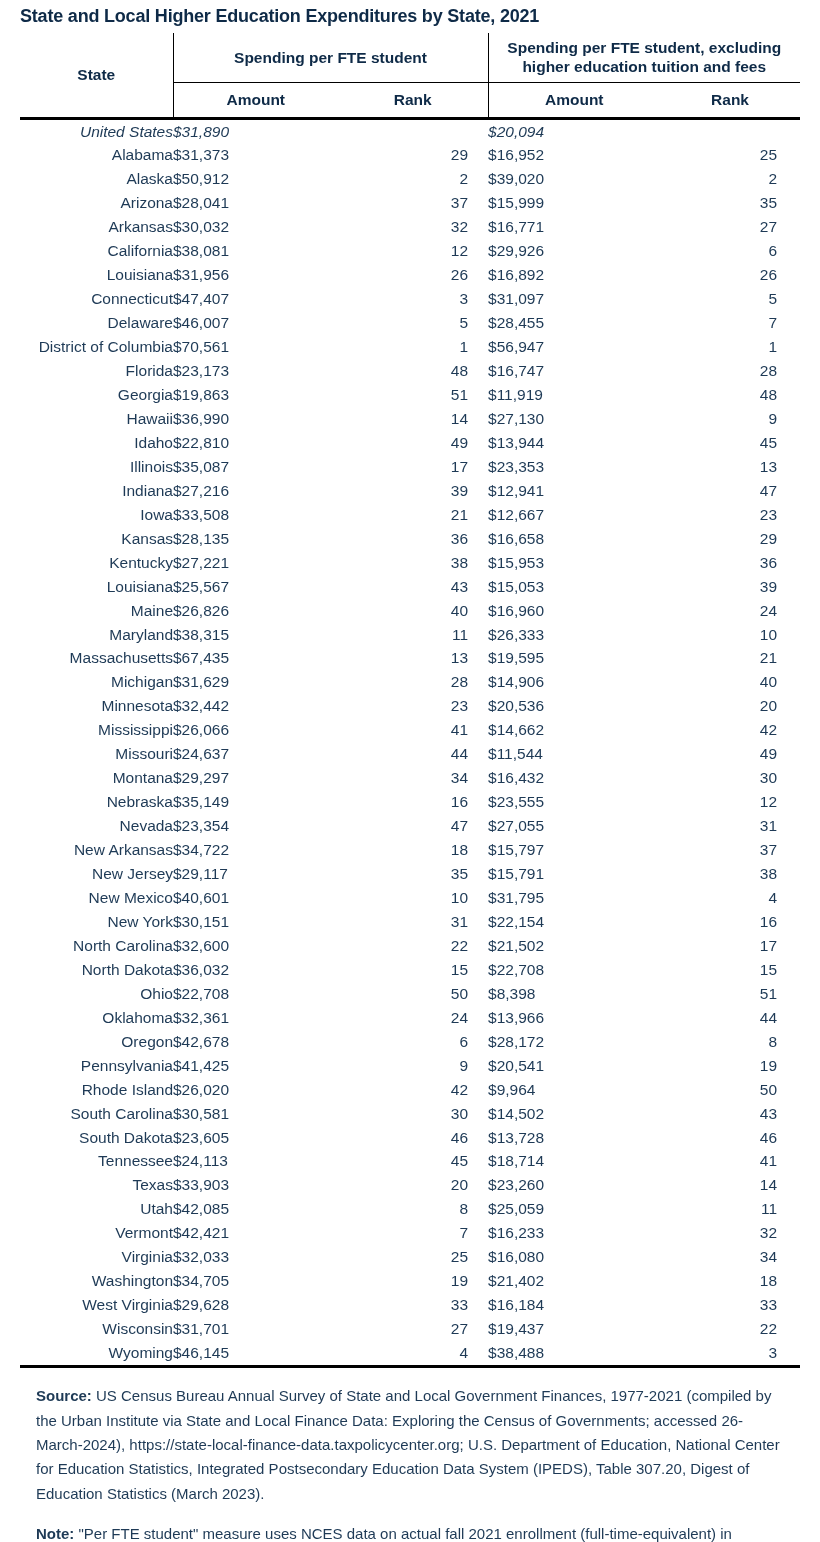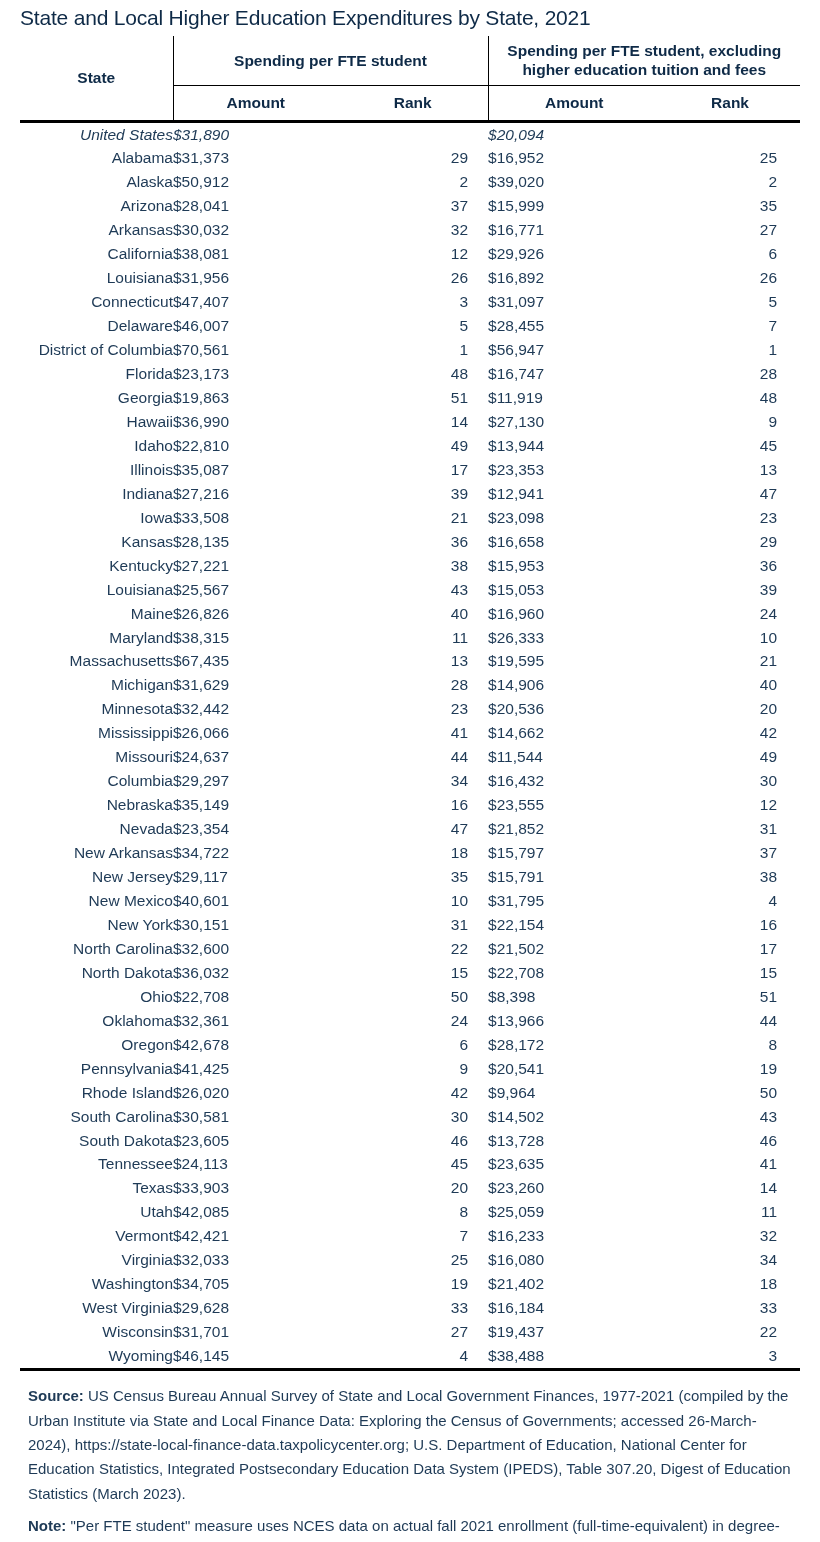--- a/index.html
+++ b/index.html
@@ -13,22 +13,22 @@
     width: 820px;
     height: 1542px;
     padding: 6px 20px 0 20px;
     font-family: "Liberation Sans", sans-serif;
     color: var(--body-color);
     background: #ffffff;
     overflow: hidden;
   }
   .title {
     margin: 0 0 6px 0;
-    font-size: 21px;
-    font-weight: normal;
+    font-size: 18px;
+    font-weight: bold;
     letter-spacing: -0.2px;
     color: var(--title-color);
   }
   table.data {
     width: 780px;
     border-collapse: collapse;
     table-layout: fixed;
   }
   col.c-state { width: 153px; }
   col.c-amt1  { width: 165px; }
@@ -67,21 +67,21 @@
   td.rank2 { text-align: right; padding-right: 23px; }
   tr.us td { font-style: italic; }
 
   .footer {
     margin-top: 13px;
     width: 780px;
     font-size: 15px;
     line-height: 1.63;
     color: var(--body-color);
   }
-  .footer p { margin: 8px; }
+  .footer p { margin: 16px; }
   .footer b { font-weight: bold; }
 </style>
 </head>
 <body>
 
 <div class="page">
   <h1 class="title">State and Local Higher Education Expenditures by State, 2021</h1>
 
   <table class="data">
     <colgroup>
@@ -214,21 +214,21 @@
           <td class="state">Indiana</td>
           <td class="amt1">$27,216</td>
           <td class="rank1">39</td>
           <td class="amt2">$12,941</td>
           <td class="rank2">47</td>
         </tr>
         <tr>
           <td class="state">Iowa</td>
           <td class="amt1">$33,508</td>
           <td class="rank1">21</td>
-          <td class="amt2">$23,098</td>
+          <td class="amt2">$12,667</td>
           <td class="rank2">23</td>
         </tr>
         <tr>
           <td class="state">Kansas</td>
           <td class="amt1">$28,135</td>
           <td class="rank1">36</td>
           <td class="amt2">$16,658</td>
           <td class="rank2">29</td>
         </tr>
         <tr>
@@ -288,38 +288,38 @@
           <td class="rank2">42</td>
         </tr>
         <tr>
           <td class="state">Missouri</td>
           <td class="amt1">$24,637</td>
           <td class="rank1">44</td>
           <td class="amt2">$11,544</td>
           <td class="rank2">49</td>
         </tr>
         <tr>
-          <td class="state">Columbia</td>
+          <td class="state">Montana</td>
           <td class="amt1">$29,297</td>
           <td class="rank1">34</td>
           <td class="amt2">$16,432</td>
           <td class="rank2">30</td>
         </tr>
         <tr>
           <td class="state">Nebraska</td>
           <td class="amt1">$35,149</td>
           <td class="rank1">16</td>
           <td class="amt2">$23,555</td>
           <td class="rank2">12</td>
         </tr>
         <tr>
           <td class="state">Nevada</td>
           <td class="amt1">$23,354</td>
           <td class="rank1">47</td>
-          <td class="amt2">$21,852</td>
+          <td class="amt2">$27,055</td>
           <td class="rank2">31</td>
         </tr>
         <tr>
           <td class="state">New Arkansas</td>
           <td class="amt1">$34,722</td>
           <td class="rank1">18</td>
           <td class="amt2">$15,797</td>
           <td class="rank2">37</td>
         </tr>
         <tr>
@@ -403,21 +403,21 @@
           <td class="state">South Dakota</td>
           <td class="amt1">$23,605</td>
           <td class="rank1">46</td>
           <td class="amt2">$13,728</td>
           <td class="rank2">46</td>
         </tr>
         <tr>
           <td class="state">Tennessee</td>
           <td class="amt1">$24,113</td>
           <td class="rank1">45</td>
-          <td class="amt2">$23,635</td>
+          <td class="amt2">$18,714</td>
           <td class="rank2">41</td>
         </tr>
         <tr>
           <td class="state">Texas</td>
           <td class="amt1">$33,903</td>
           <td class="rank1">20</td>
           <td class="amt2">$23,260</td>
           <td class="rank2">14</td>
         </tr>
         <tr>

